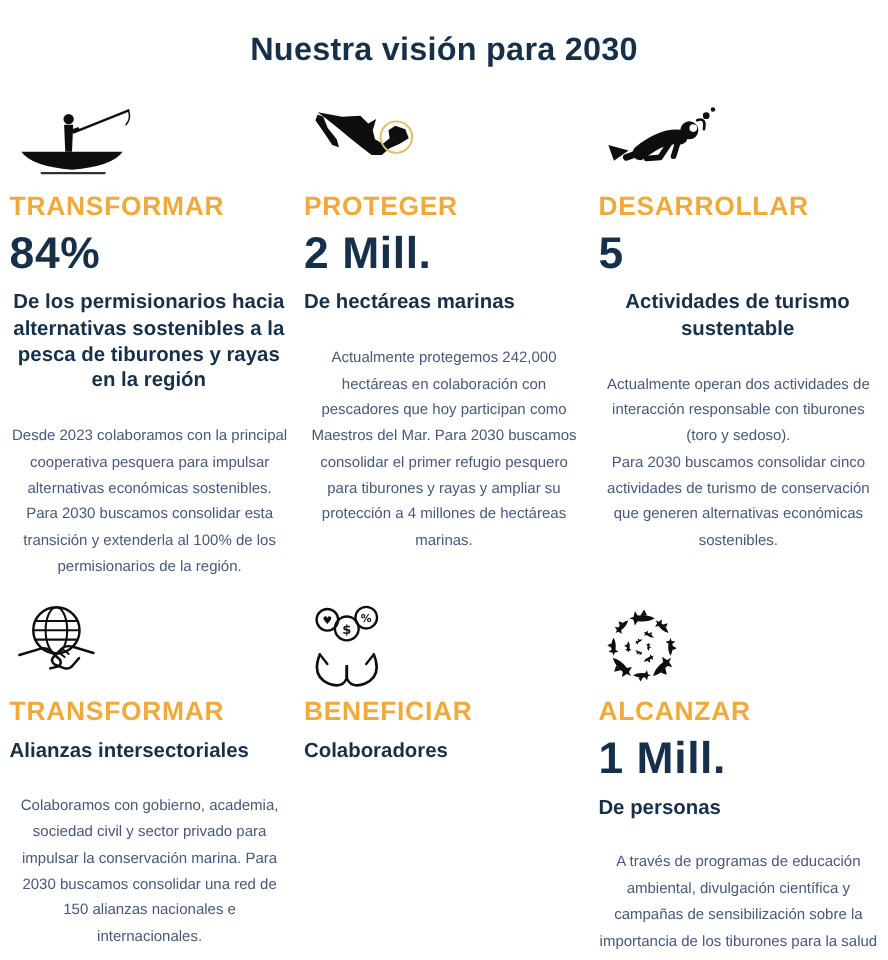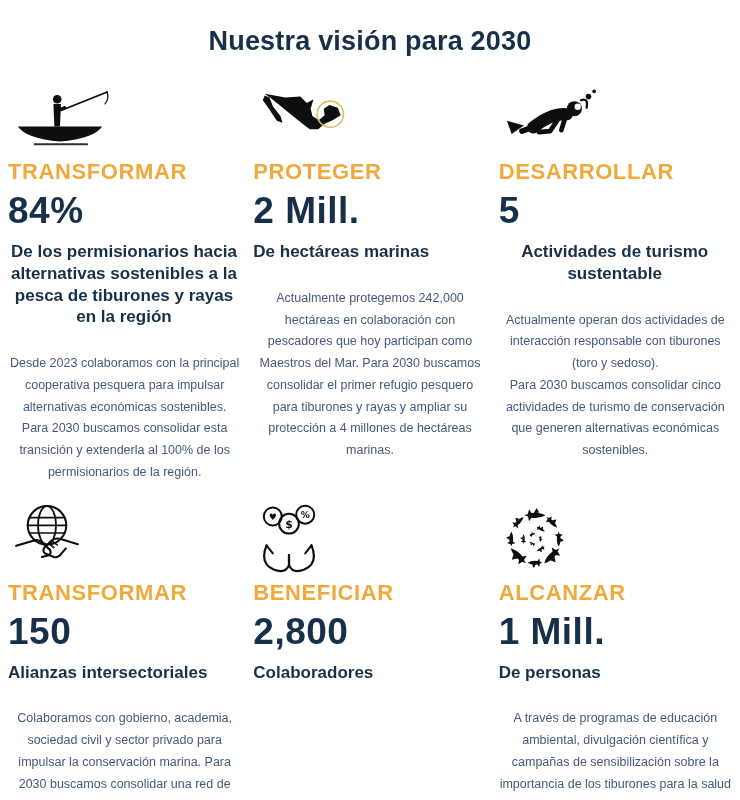--- a/index.html
+++ b/index.html
@@ -106,42 +106,40 @@
       <svg width="78" height="72" viewBox="0 0 84 84">
         <circle class="ic" cx="42" cy="26" r="22.5" stroke-width="2.4"></circle>
         <ellipse class="ic" cx="42" cy="26" rx="10.5" ry="22.5" stroke-width="2"></ellipse>
         <path class="ic" d="M22,17 H62 M20,26 H64 M22,35 H62" stroke-width="2"></path>
         <path class="ic" d="M6,50 L26,44 Q32,42 36,46 L45,54 Q48,58 44,61 L36,63" stroke-width="2.4"></path>
         <path class="ic" d="M78,48 L58,42 Q51,40 47,44 L39,52 Q36,56 40,59 L50,63 Q55,64 58,60 L64,53" stroke-width="2.4"></path>
         <path class="ic" d="M41,51 l5,4 M45,48 l5,4 M49,45 l5,4" stroke-width="1.8"></path>
       </svg>
     </div>
     <div class="action">TRANSFORMAR</div>
-    <div class="number">150</div>
     <div class="subtitle">Alianzas intersectoriales</div>
     <div class="bodytext">Colaboramos con gobierno, academia, sociedad civil y sector privado para impulsar la conservación marina. Para 2030 buscamos consolidar una red de 150 alianzas nacionales e internacionales.</div>
   </div>
 
   <div class="cell">
     <div class="icon">
       <svg width="72" height="72" viewBox="0 0 74 80">
         <circle class="ic" cx="19" cy="15" r="10" stroke-width="2.2"></circle>
         <circle class="ic" cx="37" cy="23" r="11" stroke-width="2.2"></circle>
         <circle class="ic" cx="55" cy="13" r="10" stroke-width="2.2"></circle>
         <text x="19" y="19" font-size="10" text-anchor="middle" fill="#0e0e0e">♥</text>
         <text x="37" y="28" font-size="12" font-weight="bold" text-anchor="middle" fill="#0e0e0e">$</text>
         <text x="55" y="17" font-size="10" font-weight="bold" text-anchor="middle" fill="#0e0e0e">%</text>
         <path class="ic" d="M12,47 q-8,20 8,27 q13,5 17,-5 l0,-11" stroke-width="2.4"></path>
         <path class="ic" d="M12,47 l7,9" stroke-width="2.2"></path>
         <path class="ic" d="M62,47 q8,20 -8,27 q-13,5 -17,-5 l0,-11" stroke-width="2.4"></path>
         <path class="ic" d="M62,47 l-7,9" stroke-width="2.2"></path>
       </svg>
     </div>
     <div class="action">BENEFICIAR</div>
-    <div class="number">2,800</div>
     <div class="subtitle">Colaboradores</div>
   </div>
 
   <div class="cell">
     <div class="icon">
       <svg width="72" height="72" viewBox="0 0 80 82">
         <defs>
           <path id="shk" fill="#0e0e0e" d="M9,0 Q4,-3 -3,-2 L-5,-5 L-6,-1 L-9,0 L-6,1 L-5,5 L-3,2 Q4,3 9,0 Z M-1,-2.2 L1.5,-6.2 L3.5,-2.2 Z"></path>
         </defs>
         <use href="#shk" transform="translate(67,41) rotate(90) scale(0.95)"></use>

